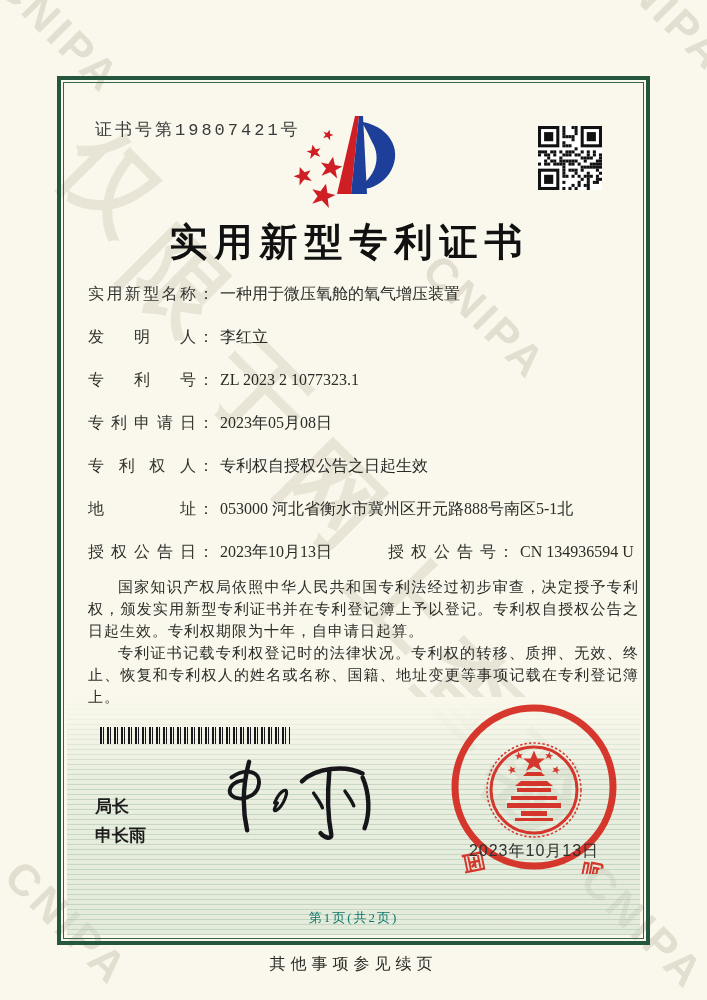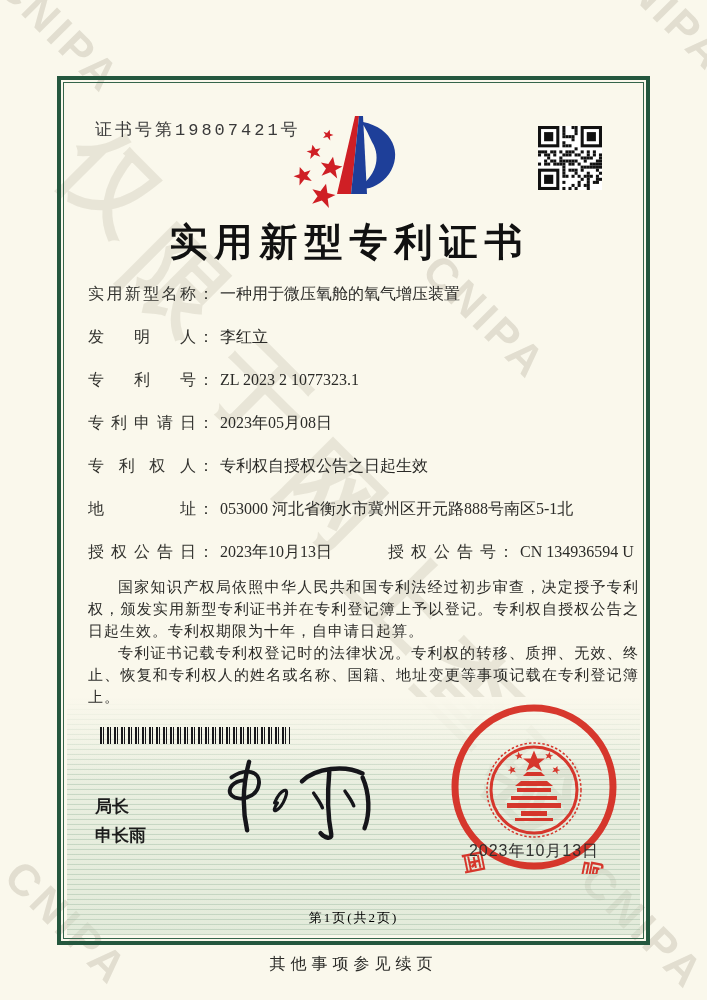--- a/index.html
+++ b/index.html
@@ -49,21 +49,21 @@
         #17171a 0 2px, transparent 2px 3px,
         #17171a 3px 4px, transparent 4px 7px,
         #17171a 7px 9px, transparent 9px 10px,
         #17171a 10px 11px, transparent 11px 14px);}
   .sig-labels{position:absolute;left:95px;top:792px;
       font-family:"Liberation Sans","DejaVu Sans",sans-serif;
       font-size:17px;font-weight:600;color:#1c1c1c;line-height:29px;}
   .sig-script{position:absolute;left:198px;top:752px;}
   .seal{position:absolute;left:447px;top:700px;width:174px;height:174px;}
   .page-num{position:absolute;left:0;right:0;top:909px;text-align:center;
-      font-size:13px;letter-spacing:2px;color:#000000;}
+      font-size:13px;letter-spacing:2px;color:#0f766e;}
   .cont-note{position:absolute;left:0;right:0;top:954px;text-align:center;
       font-size:16px;letter-spacing:5px;color:#2b2b28;}
 </style>
 </head>
 <body>
 
 <div class="page">
 
   <div>
     <span class="wm wm-cnipa" style="left:-18px;top:6px">CNIPA</span>

